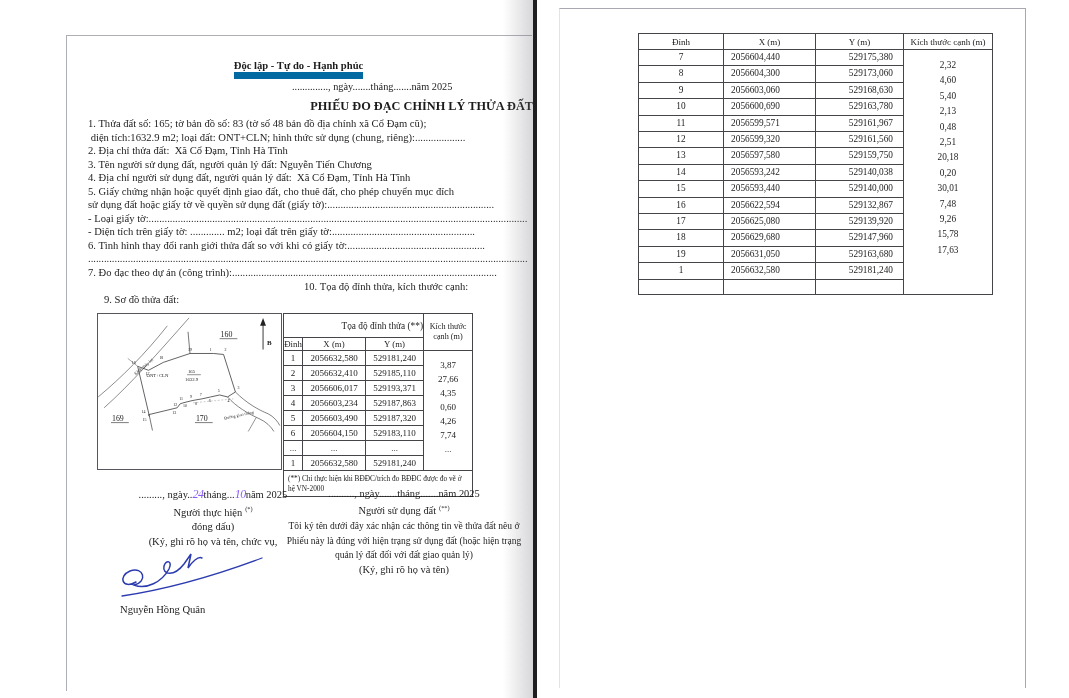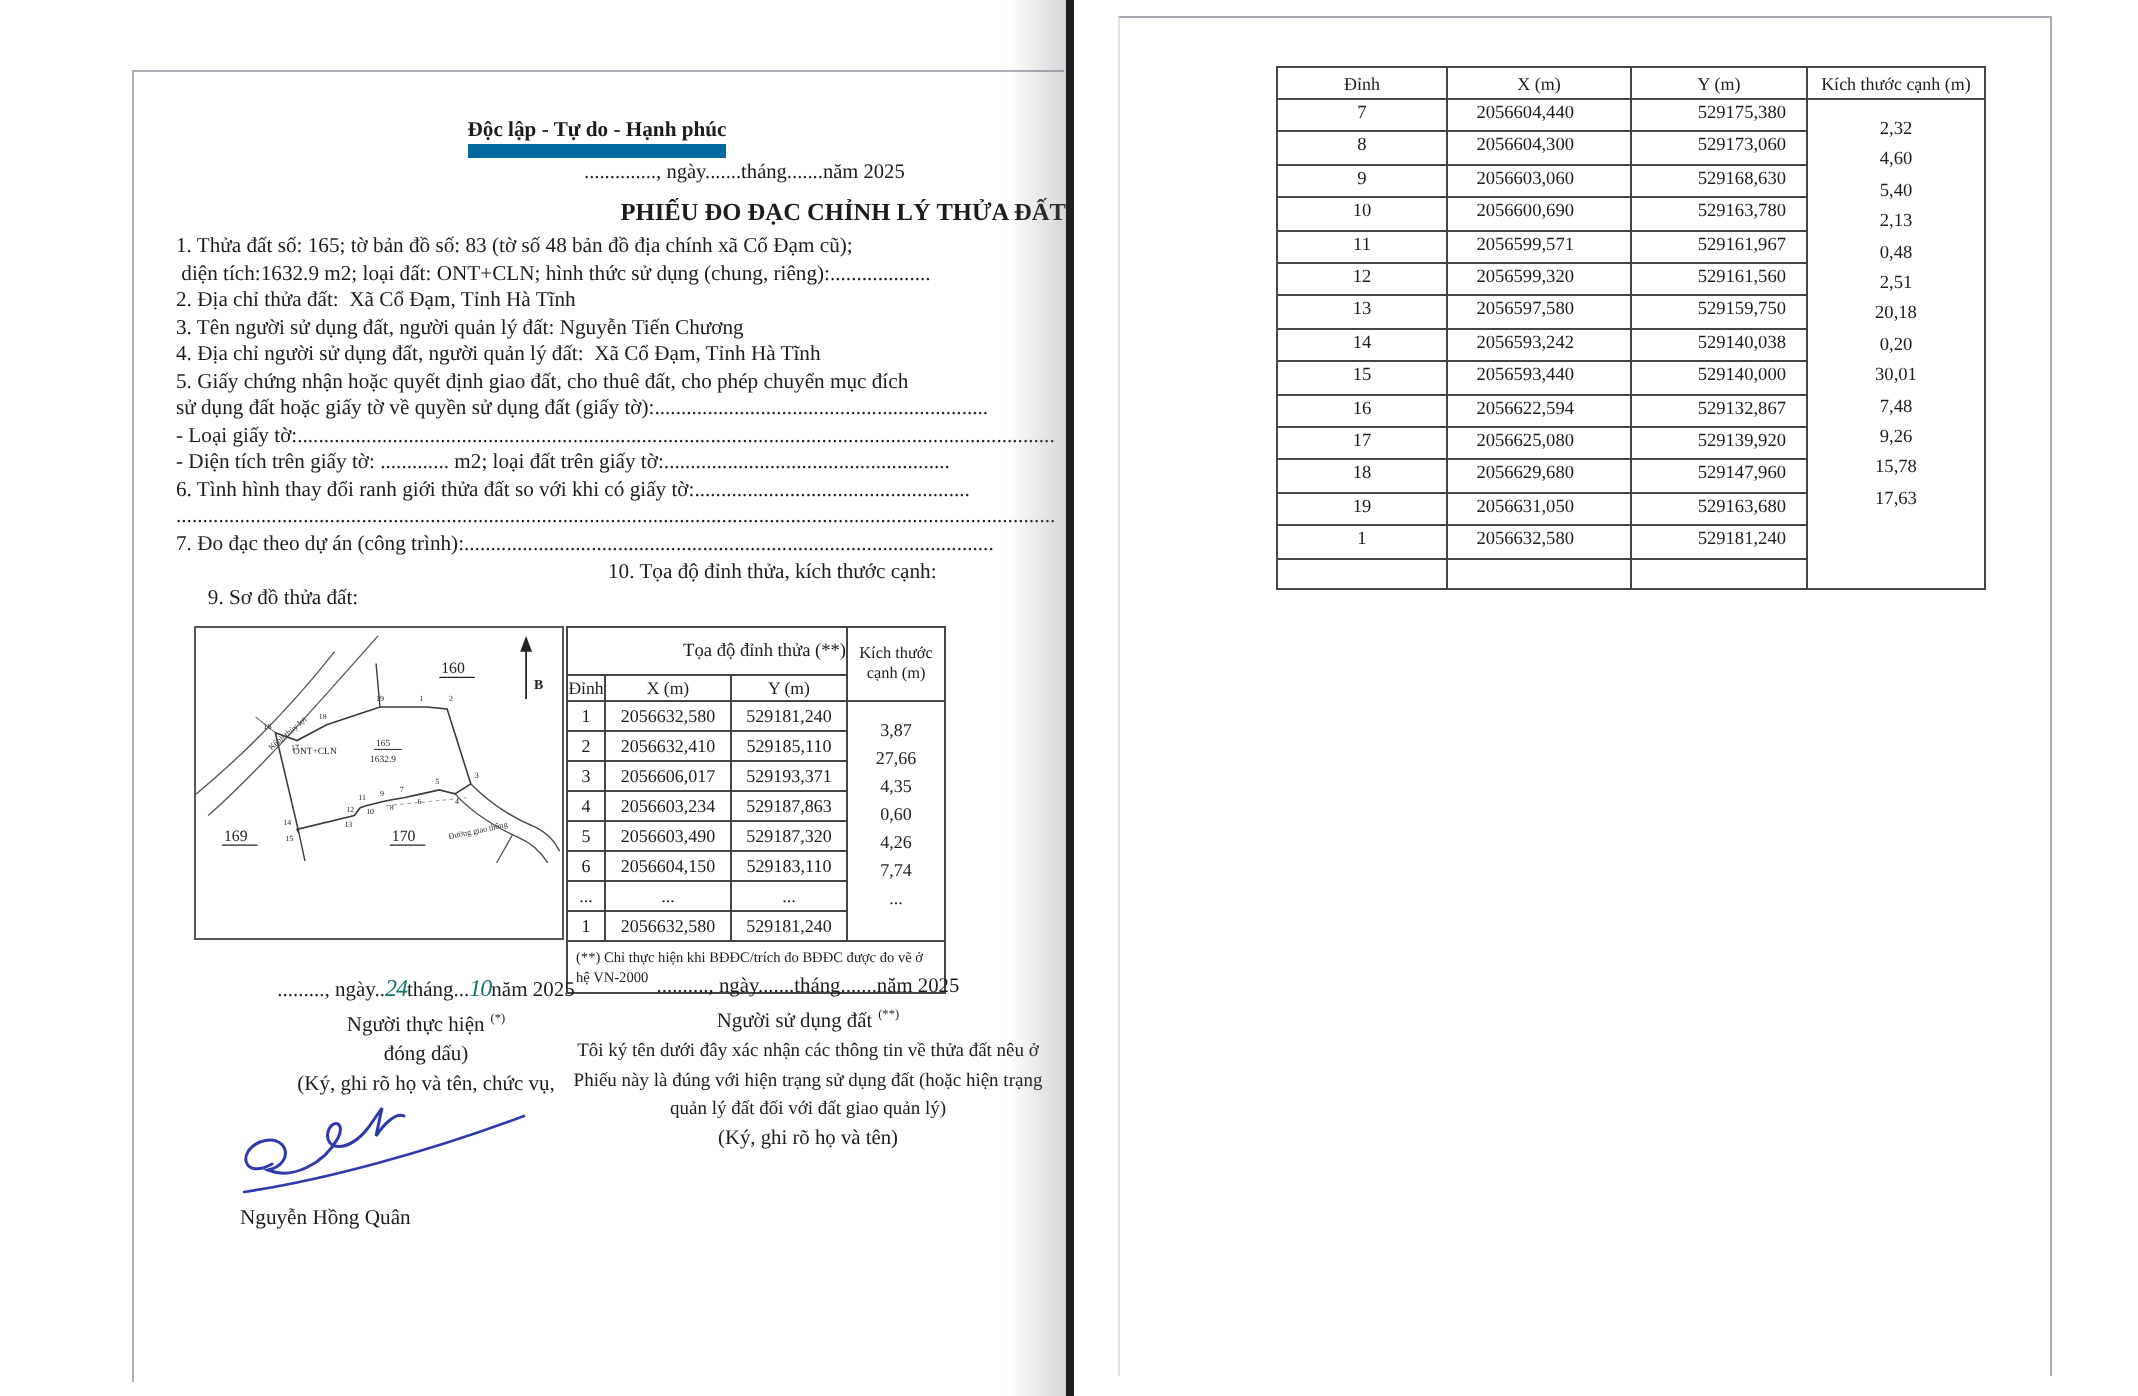--- a/index.html
+++ b/index.html
@@ -50,33 +50,33 @@
   #t1 .dr td { height:14px; line-height:14px; text-align:center; }
   #t1 .edgecell { vertical-align:top; padding:0; }
   #t1 .edges { padding-top:7px; }
   #t1 .edges div { height:14px; line-height:14px; text-align:center; font-size:9px; }
   #t1 .fn { font-size:7.3px; line-height:1.35; padding:2px 4px; height:26px; }
 
   #t2 { position:absolute; left:80px; top:33px; width:354px; font-size:9.3px; }
   #t2 th { height:16px; text-align:center; font-size:9px; }
   #t2 .dr td { height:15.4px; line-height:15.4px; }
   #t2 .c-v { text-align:center; }
-  #t2 .c-x { text-align:right; padding-right:28px; }
+  #t2 .c-x { text-align:center; padding-right:28px; }
   #t2 .c-y { text-align:right; padding-right:10px; }
   #t2 .edgecell { vertical-align:top; padding:0; }
   #t2 .edges { padding-top:8px; }
   #t2 .edges div { height:15.4px; line-height:15.4px; text-align:center; }
 
   
   .signL { position:absolute; left:20px; top:487px; width:258px; text-align:center;
            font-size:10.5px; line-height:14.4px; }
   .signR { position:absolute; left:214px; top:487px; width:252px; text-align:center;
            font-size:10.4px; line-height:14.4px; }
   .signR .stmt { font-size:9.5px; white-space:nowrap; }
-  .hw { color:#0f766e; font-style:italic; font-size:12px; letter-spacing:-.5px;font-family:Liberation Serif, serif; }
+  .hw { color:#8b5cf6; font-style:italic; font-size:12px; letter-spacing:-.5px;font-family:Liberation Serif, serif; }
   sup.mark { font-size:6.3px; margin-left:3px; }
   #sigsvg { position:absolute; left:50px; top:538px; width:172px; height:66px; }
   .signame { position:absolute; left:56px; top:604px; font-size:10.6px; }
 </style>
 </head>
 <body>
 
 <div id="page1" class="page">
   <div class="edge1"></div>
 

